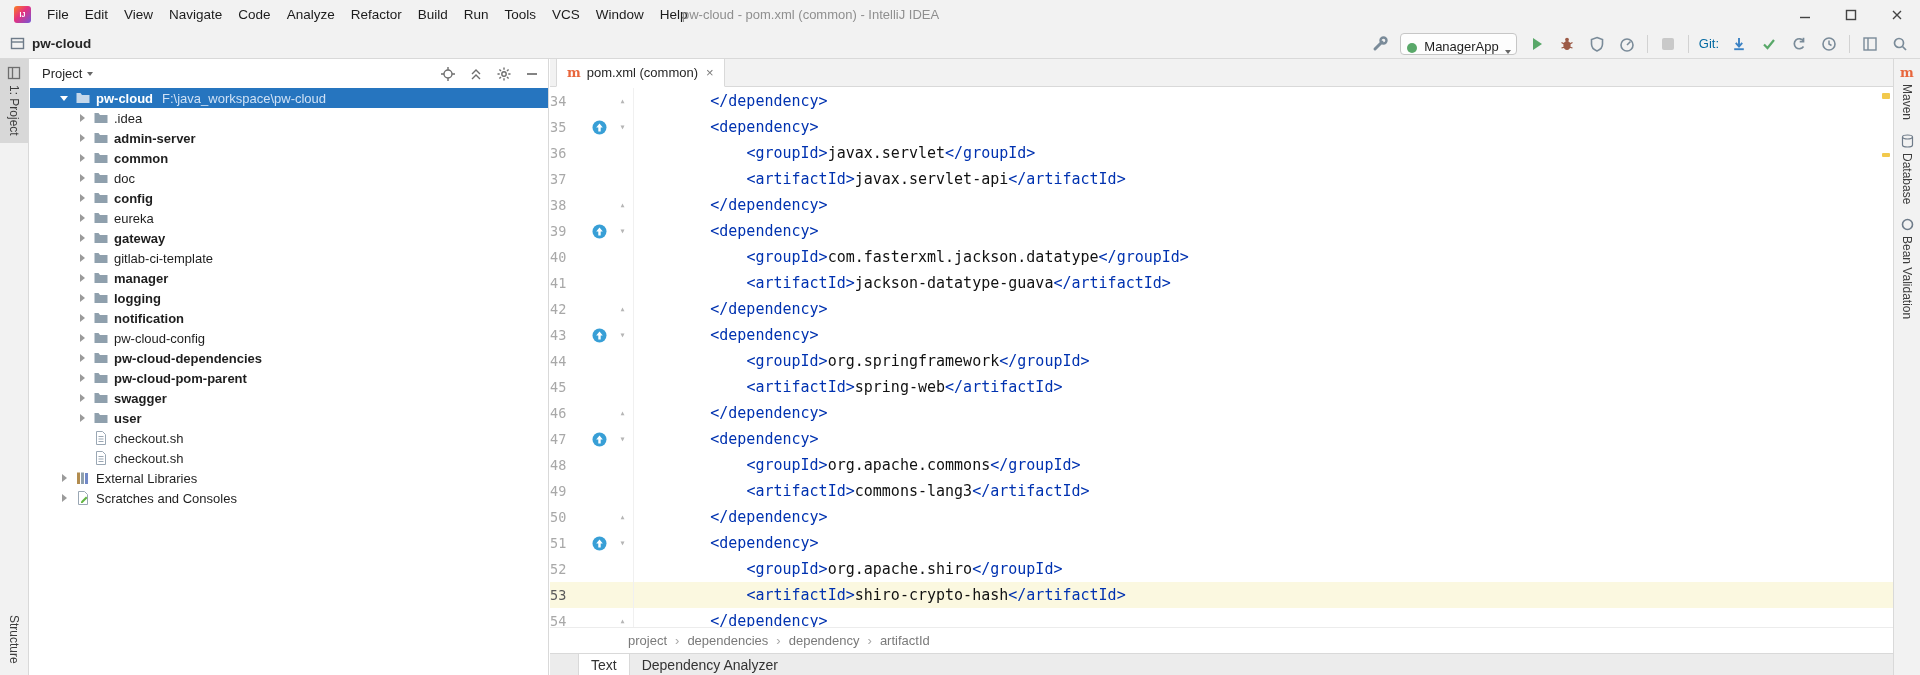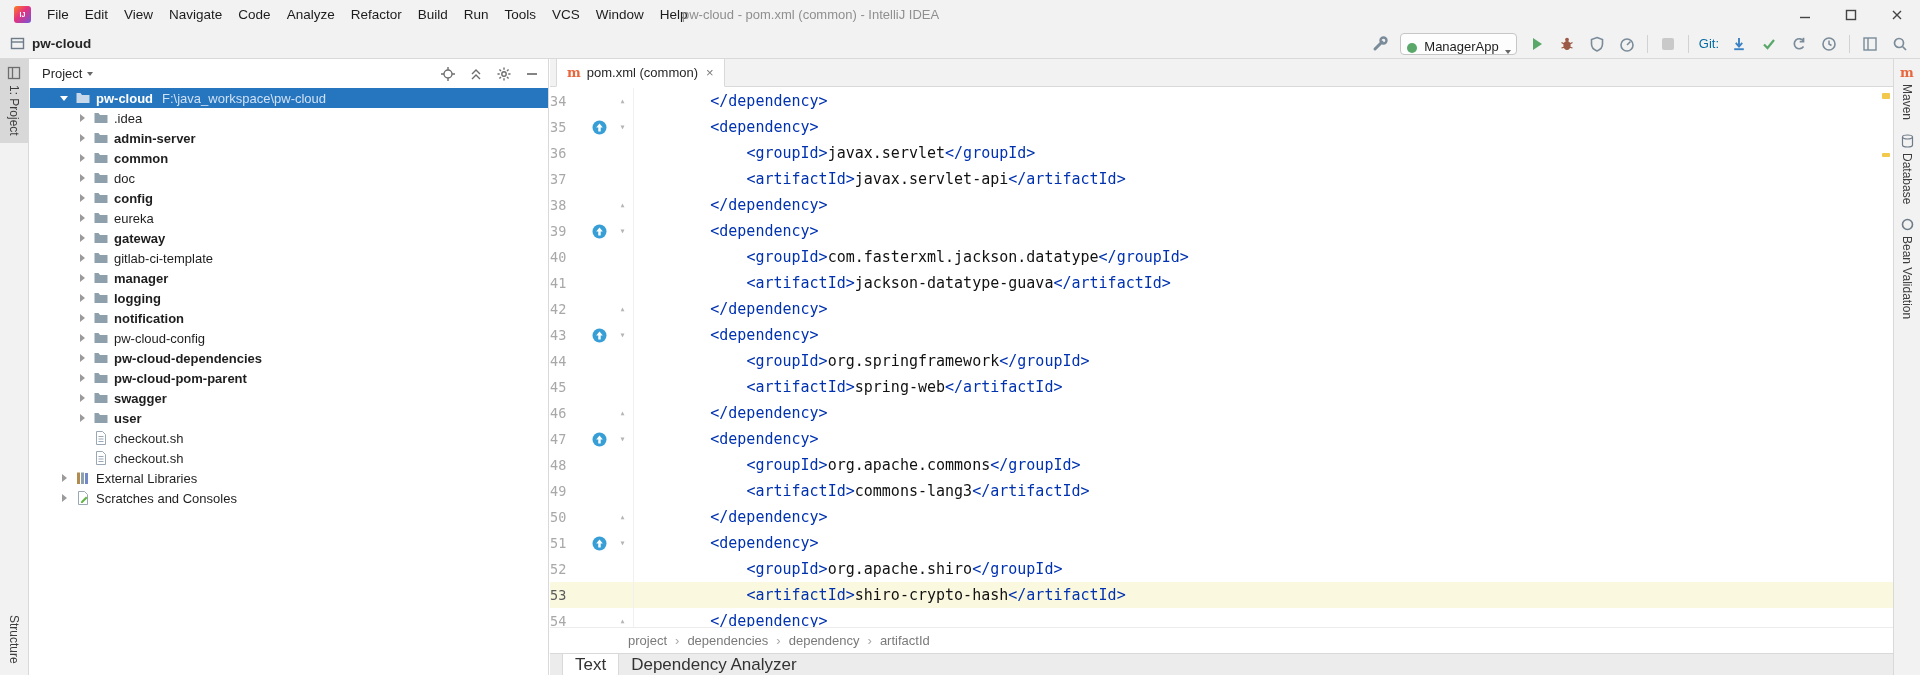--- a/index.html
+++ b/index.html
@@ -69,21 +69,21 @@
   .code { white-space:pre; color:#111; padding-left:4px; }
   .xml-tag { color:var(--tag,#0032b0); }
 
   .estripe { position:absolute; top:0; right:0; width:14px; bottom:0; cursor:pointer; }
   .emark { position:absolute; right:3px; width:8px; background:#f2c94c; border-radius:1px; }
 
   .crumbs { height:26px; display:flex; align-items:center; gap:8px; padding-left:78px; color:#7a7a7a; font-size:13px; background:#fff; border-top:1px solid #ececec; flex:none; }
   .crumb-sep { color:#a8a8a8; }
   .crumb { cursor:pointer; }
 
-  .btabs { height:22px; background:#ececec; border-top:1px solid #d9d9d9; display:flex; align-items:stretch; padding-left:12px; font-size:17px; color:#333; flex:none; }
+  .btabs { height:22px; background:#ececec; border-top:1px solid #d9d9d9; display:flex; align-items:stretch; padding-left:28px; font-size:14px; color:#333; flex:none; }
   .btab { display:flex; align-items:center; padding:0 12px; cursor:pointer; }
   .btab.selected { background:#fff; border-left:1px solid #d9d9d9; border-right:1px solid #d9d9d9; }
 </style>
 </head>
 <body>
 
 <div class="titlebar">
   <div class="logo">IJ</div>
   <nav class="menubar" id="menubar">
       <span class="menu-item">File</span>

